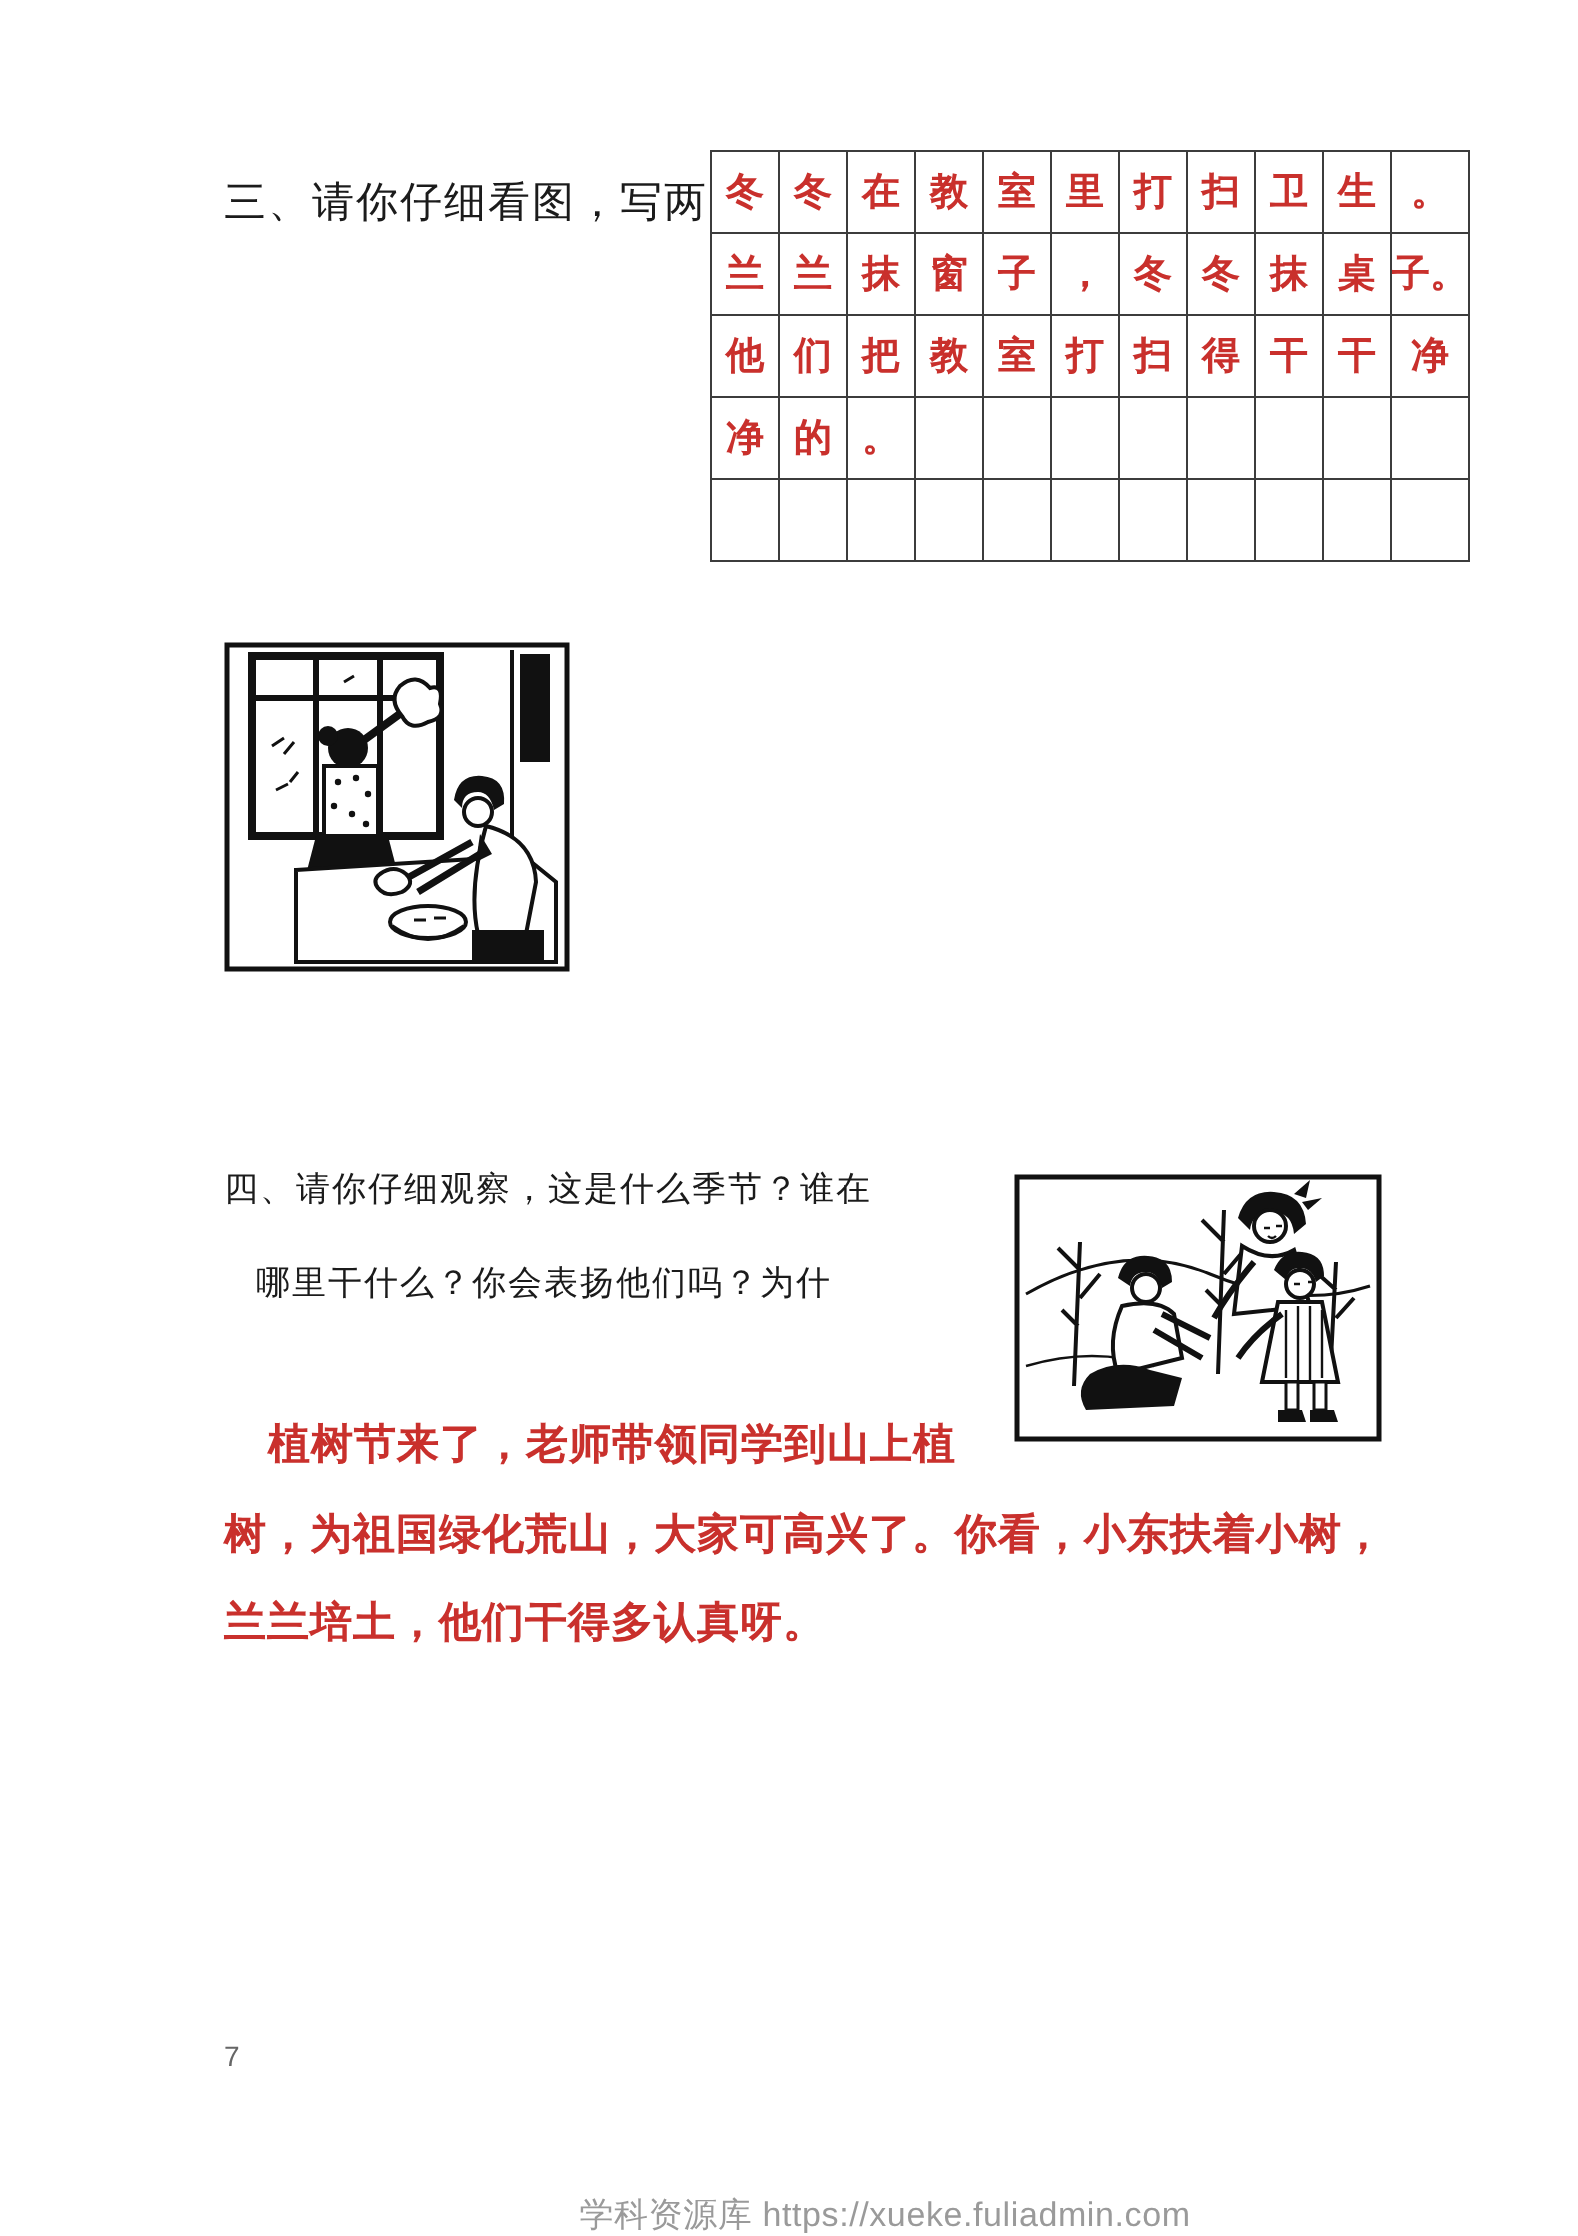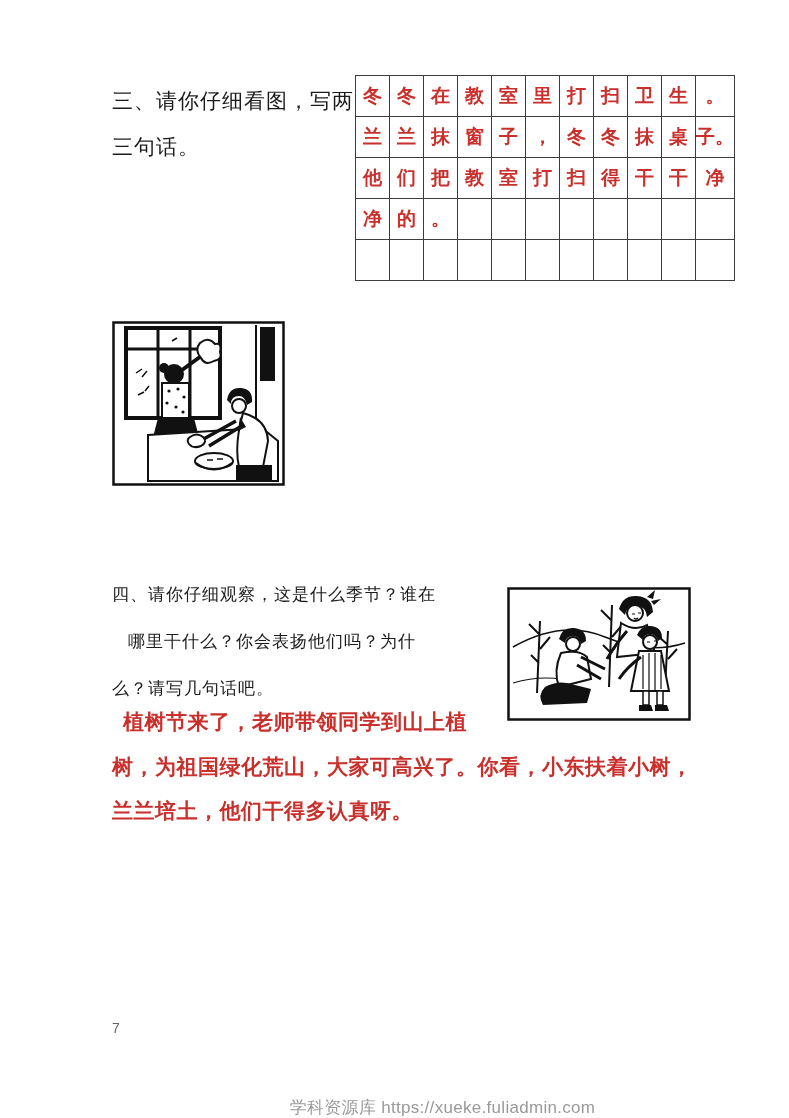--- a/index.html
+++ b/index.html
@@ -18,21 +18,20 @@
   .footer{position:absolute;left:0;top:1096px;width:789px;text-align:center;font-size:17px;color:#9a9a9a;
         font-family:"Liberation Sans","DejaVu Sans",sans-serif;letter-spacing:0.3px;margin-left:48px;}
 </style>
 </head>
 <body>
 
 <div class="page">
 
   <div class="q3-prompt cn">
     <div>三、请你仔细看图，写两</div>
-    <div>三句话。</div>
   </div>
 
   <table class="answer-grid">
     <tbody>
         <tr>
           <td>冬</td>
           <td>冬</td>
           <td>在</td>
           <td>教</td>
           <td>室</td>
@@ -135,21 +134,20 @@
     <circle cx="127" cy="85" r="7" fill="#ffffff" stroke="#111" stroke-width="2"></circle>
     <path d="M131 92 q24 6 25 28 l-5 26 h-24 q-5 -22 4 -54 z" fill="#ffffff" stroke="#111" stroke-width="2"></path>
     <path d="M128 96 l6 10 l-8 4 z" fill="#111"></path>
     <path d="M124 100 L88 120 M128 106 L97 125" stroke="#111" stroke-width="3.5" fill="none"></path>
     <path d="M78 116 q7 -5 13 0 q5 5 -2 9 q-8 3 -12 -2 q-3 -4 1 -7 z" fill="#ffffff" stroke="#111" stroke-width="2"></path>
     <rect x="124" y="144" width="36" height="16" fill="#111"></rect>
   </svg>
 
   <div class="prompt-line cn" style="left:112px;top:583px;">四、请你仔细观察，这是什么季节？谁在</div>
   <div class="prompt-line cn" style="left:112px;top:630px;margin-left:16px;">哪里干什么？你会表扬他们吗？为什</div>
-  <div class="prompt-line cn" style="left:112px;top:677px;">么？请写几句话吧。</div>
 
   <svg class="illu" style="left:507px;top:587px;" width="184" height="134" viewBox="0 0 184 134">
     <rect x="1.5" y="1.5" width="181" height="131" fill="#ffffff" stroke="#111" stroke-width="2.5"></rect>
 
     <path d="M6 60 Q55 32 98 50 T178 56" fill="none" stroke="#111" stroke-width="1.5"></path>
     <path d="M6 96 Q40 86 70 96" fill="none" stroke="#111" stroke-width="1.2"></path>
 
     <path d="M30 106 L33 34 M33 48 L22 37 M33 62 L43 50 M32 76 L24 68" stroke="#111" stroke-width="2" fill="none"></path>
     <path d="M102 100 L105 18 M105 34 L94 23 M105 50 L116 37 M104 66 L96 58" stroke="#111" stroke-width="2" fill="none"></path>
     <path d="M158 102 L161 44 M161 58 L151 49 M161 72 L170 62" stroke="#111" stroke-width="2" fill="none"></path>
@@ -171,21 +169,21 @@
     <circle cx="143" cy="55" r="7" fill="#ffffff" stroke="#111" stroke-width="2"></circle>
     <path d="M140 55 h3 M147 54 h3" stroke="#111" stroke-width="1.2"></path>
     <path d="M132 64 h22 l8 40 l-38 0 z" fill="#ffffff" stroke="#111" stroke-width="2"></path>
     <path d="M136 68 v34 M142 66 v38 M148 66 v38 M154 68 v34" stroke="#111" stroke-width="1.2"></path>
     <path d="M134 70 Q120 80 112 92" stroke="#111" stroke-width="3" fill="none"></path>
     <rect x="136" y="104" width="6" height="14" fill="#ffffff" stroke="#111" stroke-width="1.5"></rect>
     <rect x="150" y="104" width="6" height="14" fill="#ffffff" stroke="#111" stroke-width="1.5"></rect>
     <path d="M132 118 h12 l2 6 h-14 z M148 118 h12 l2 6 h-14 z" fill="#111"></path>
   </svg>
 
-  <div class="red-line cn" style="left:123px;top:708px;">植树节来了，老师带领同学到山上植</div>
+  <div class="red-line cn" style="left:134px;top:708px;">植树节来了，老师带领同学到山上植</div>
   <div class="red-line cn" style="left:112px;top:753px;">树，为祖国绿化荒山，大家可高兴了。你看，小东扶着小树，</div>
   <div class="red-line cn" style="left:112px;top:797px;">兰兰培土，他们干得多认真呀。</div>
 
 
   <div class="page-number">7</div>
 
   <div class="footer">学科资源库 https://xueke.fuliadmin.com</div>
 
 </div>
 

